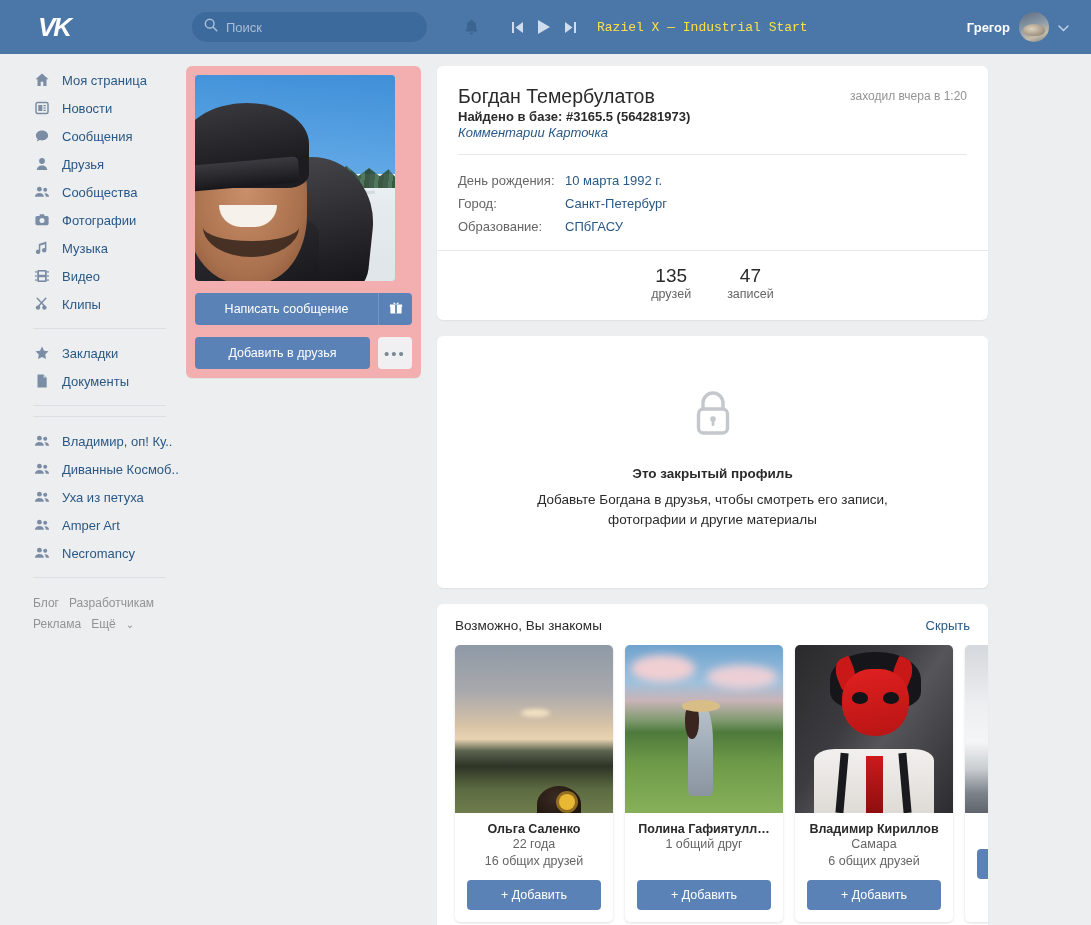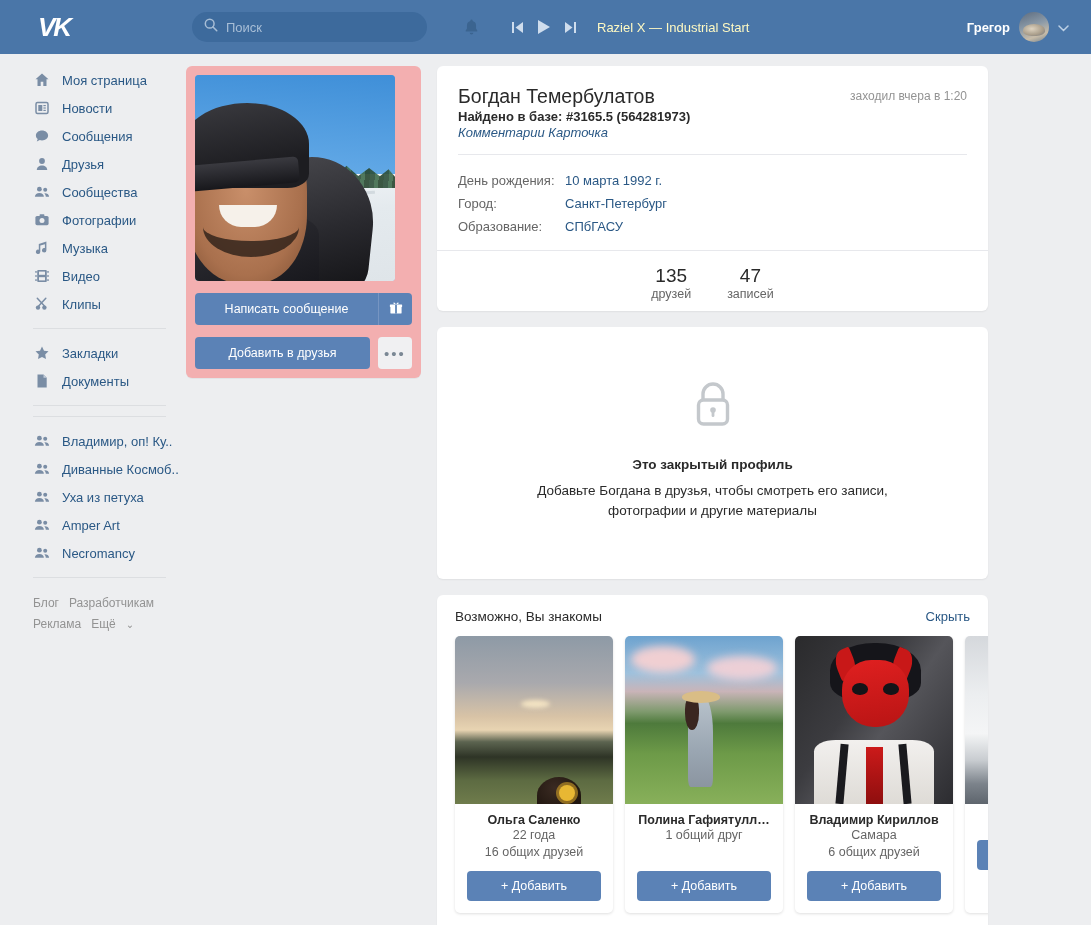--- a/index.html
+++ b/index.html
@@ -53,24 +53,25 @@
   .bell { margin-left: 36px; cursor: pointer; display: flex; }
 
   .player {
     display: flex;
     align-items: center;
     margin-left: 32px;
     gap: 13px;
   }
   .player-btn { cursor: pointer; display: flex; align-items: center; }
   .player-track {
-    color: #fef9c3;
+    color: #fde047;
     font-size: 13px;
     margin-left: 8px;
     white-space: nowrap;
+    font-family: Liberation Mono, monospace;
   }
 
   .header-right {
     position: absolute;
     right: 22px;
     display: flex;
     align-items: center;
     gap: 9px;
   }
   .user-name { color: #fff; font-size: 13px; font-weight: bold; }
@@ -277,21 +278,21 @@
 
   .info-rows { padding: 14px 21px 12px; }
   .info-row { display: flex; height: 23px; align-items: center; font-size: 13px; }
   .info-key { width: 107px; color: #656565; flex: 0 0 107px; }
   .info-val { color: #2a5885; cursor: pointer; }
 
   .counts {
     display: flex;
     justify-content: center;
     gap: 36px;
-    padding: 13px 0 10px;
+    padding: 13px 0 19px;
     border-top: 1px solid #e7e8ec;
   }
   .count-cell { text-align: center; cursor: pointer; }
   .count-num { font-size: 19px; color: #2a2a2a; line-height: 23px; }
   .count-lab { font-size: 12.5px; color: #656565; }
 
   
   .closed { padding: 52px 0 58px; text-align: center; }
   .lock-wrap { display: flex; justify-content: center; margin-bottom: 26px; }
   .closed-title { font-size: 13.5px; font-weight: bold; color: #2a2a2a; }

